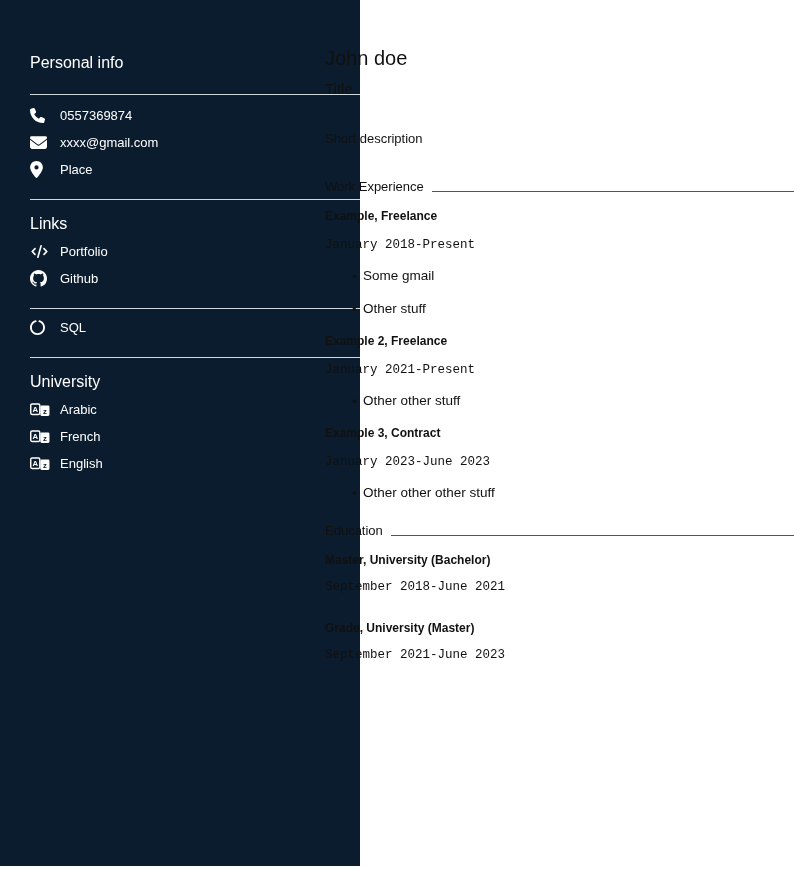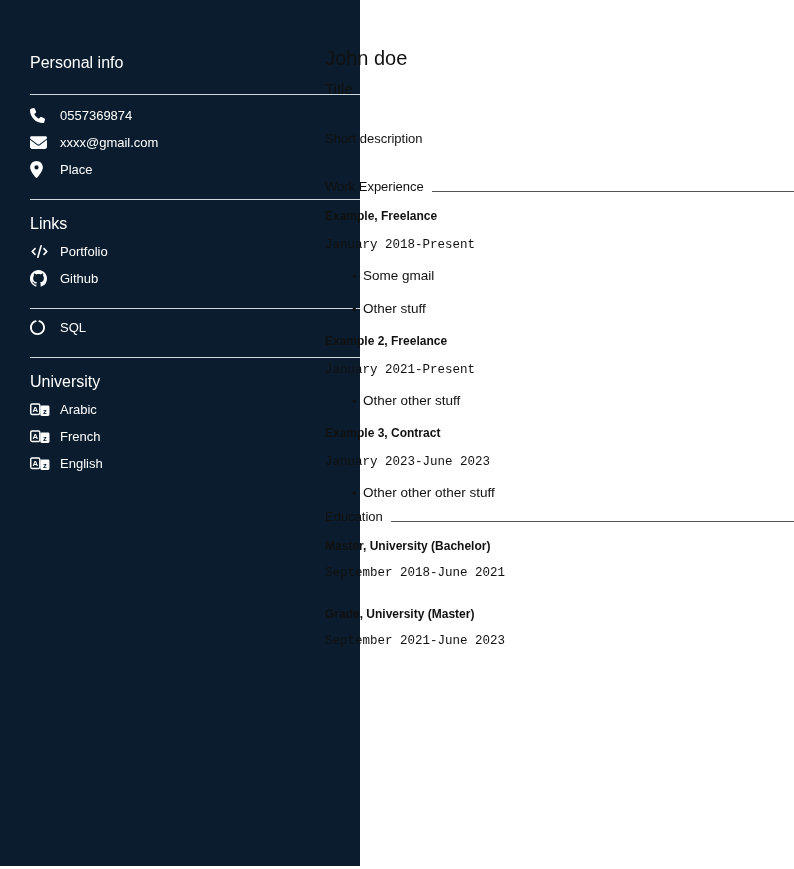--- a/index.html
+++ b/index.html
@@ -31,21 +31,21 @@
   .s-icon{width:20px;display:flex;align-items:center;}
   .s-icon svg{display:block;fill:var(--sidebar-text);}
   .s-label{margin-left:10px;font-size:13px;line-height:15px;}
   
   .main{position:absolute;left:325px;top:0;right:0;}
   .person-name{margin:42px 0 0;font-size:20px;font-weight:400;line-height:32px;}
   .job-title{margin-top:6px;font-size:15px;line-height:18px;}
   .description{margin:33px 0 4px;font-size:13px;line-height:16px;}
   .heading-row{display:flex;align-items:flex-end;font-size:13px;line-height:19px;font-weight:400;}
   .heading-row.work{margin-top:30px;}
-  .heading-row.education{margin-top:6px;}
+  .heading-row.education{margin-top:20px;}
   .heading-rule{flex:1;height:1px;background:var(--rule);margin:0 0 4px 8px;}
   .entry{margin-top:14px;}
   .heading-row + .entry{margin-top:10px;}
   .entry-title{margin:0;font-size:12px;font-weight:700;line-height:20px;}
   .entry-date{margin-top:12px;font-size:12.5px;line-height:14px;font-family:Liberation Mono, monospace;}
   .edu .entry{margin-top:24px;}
   .heading-row + .entry.edu-entry{margin-top:10px;}
   .edu .entry-date{margin-top:10px;}
   ul.bullets{margin:16px 0 0;padding:0;list-style:none;}
   ul.bullets li{position:relative;padding-left:38px;font-size:13.5px;line-height:16px;margin-top:17px;}

